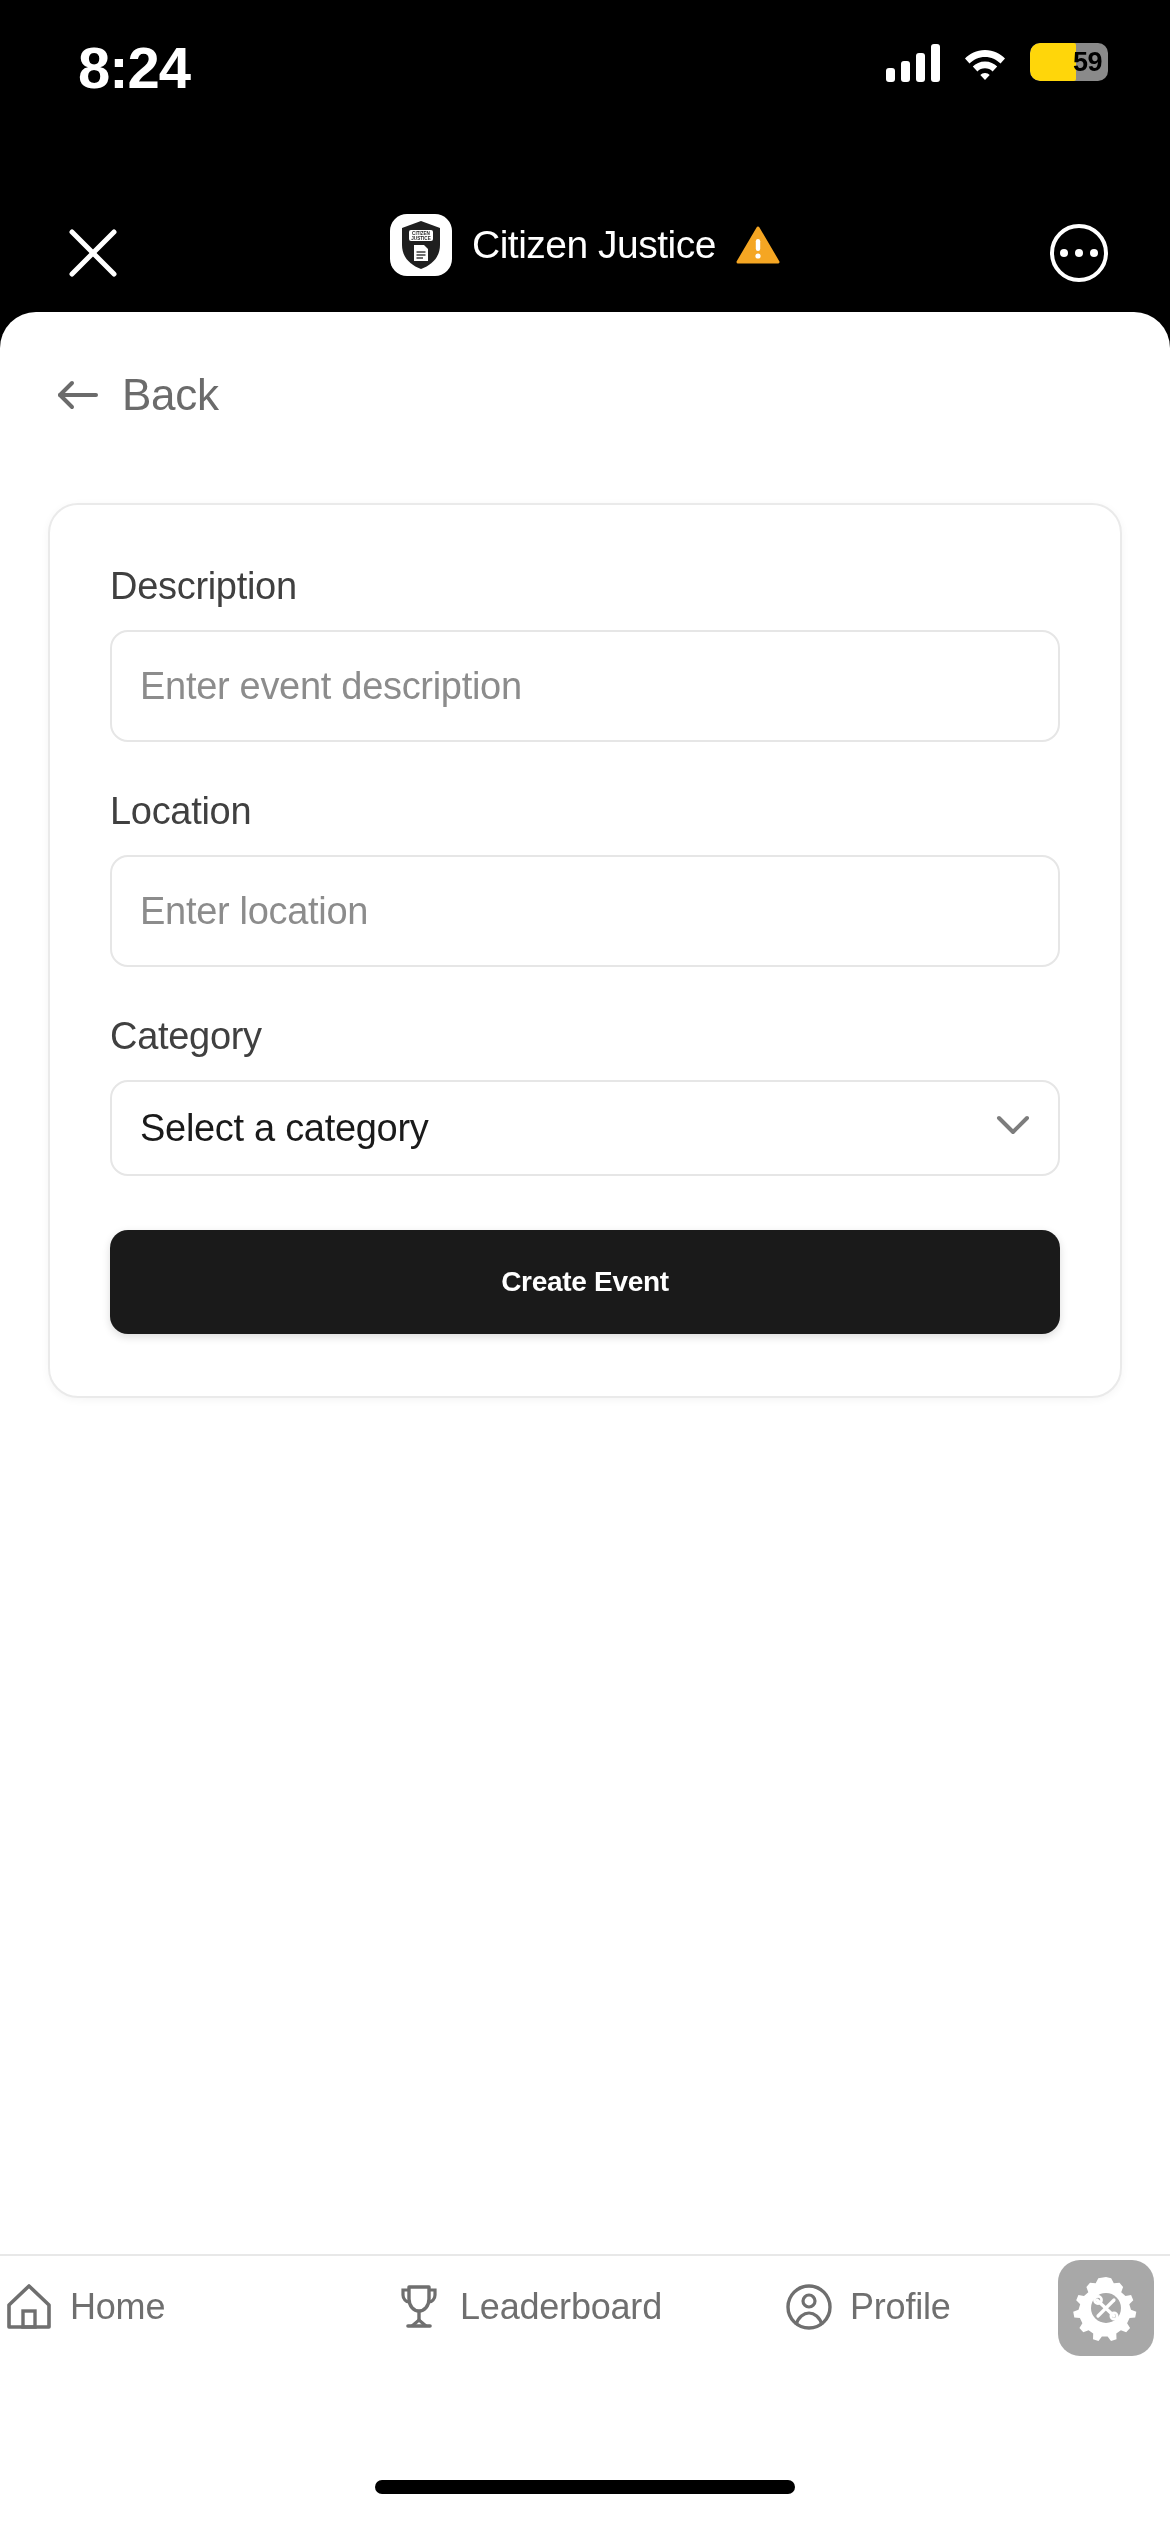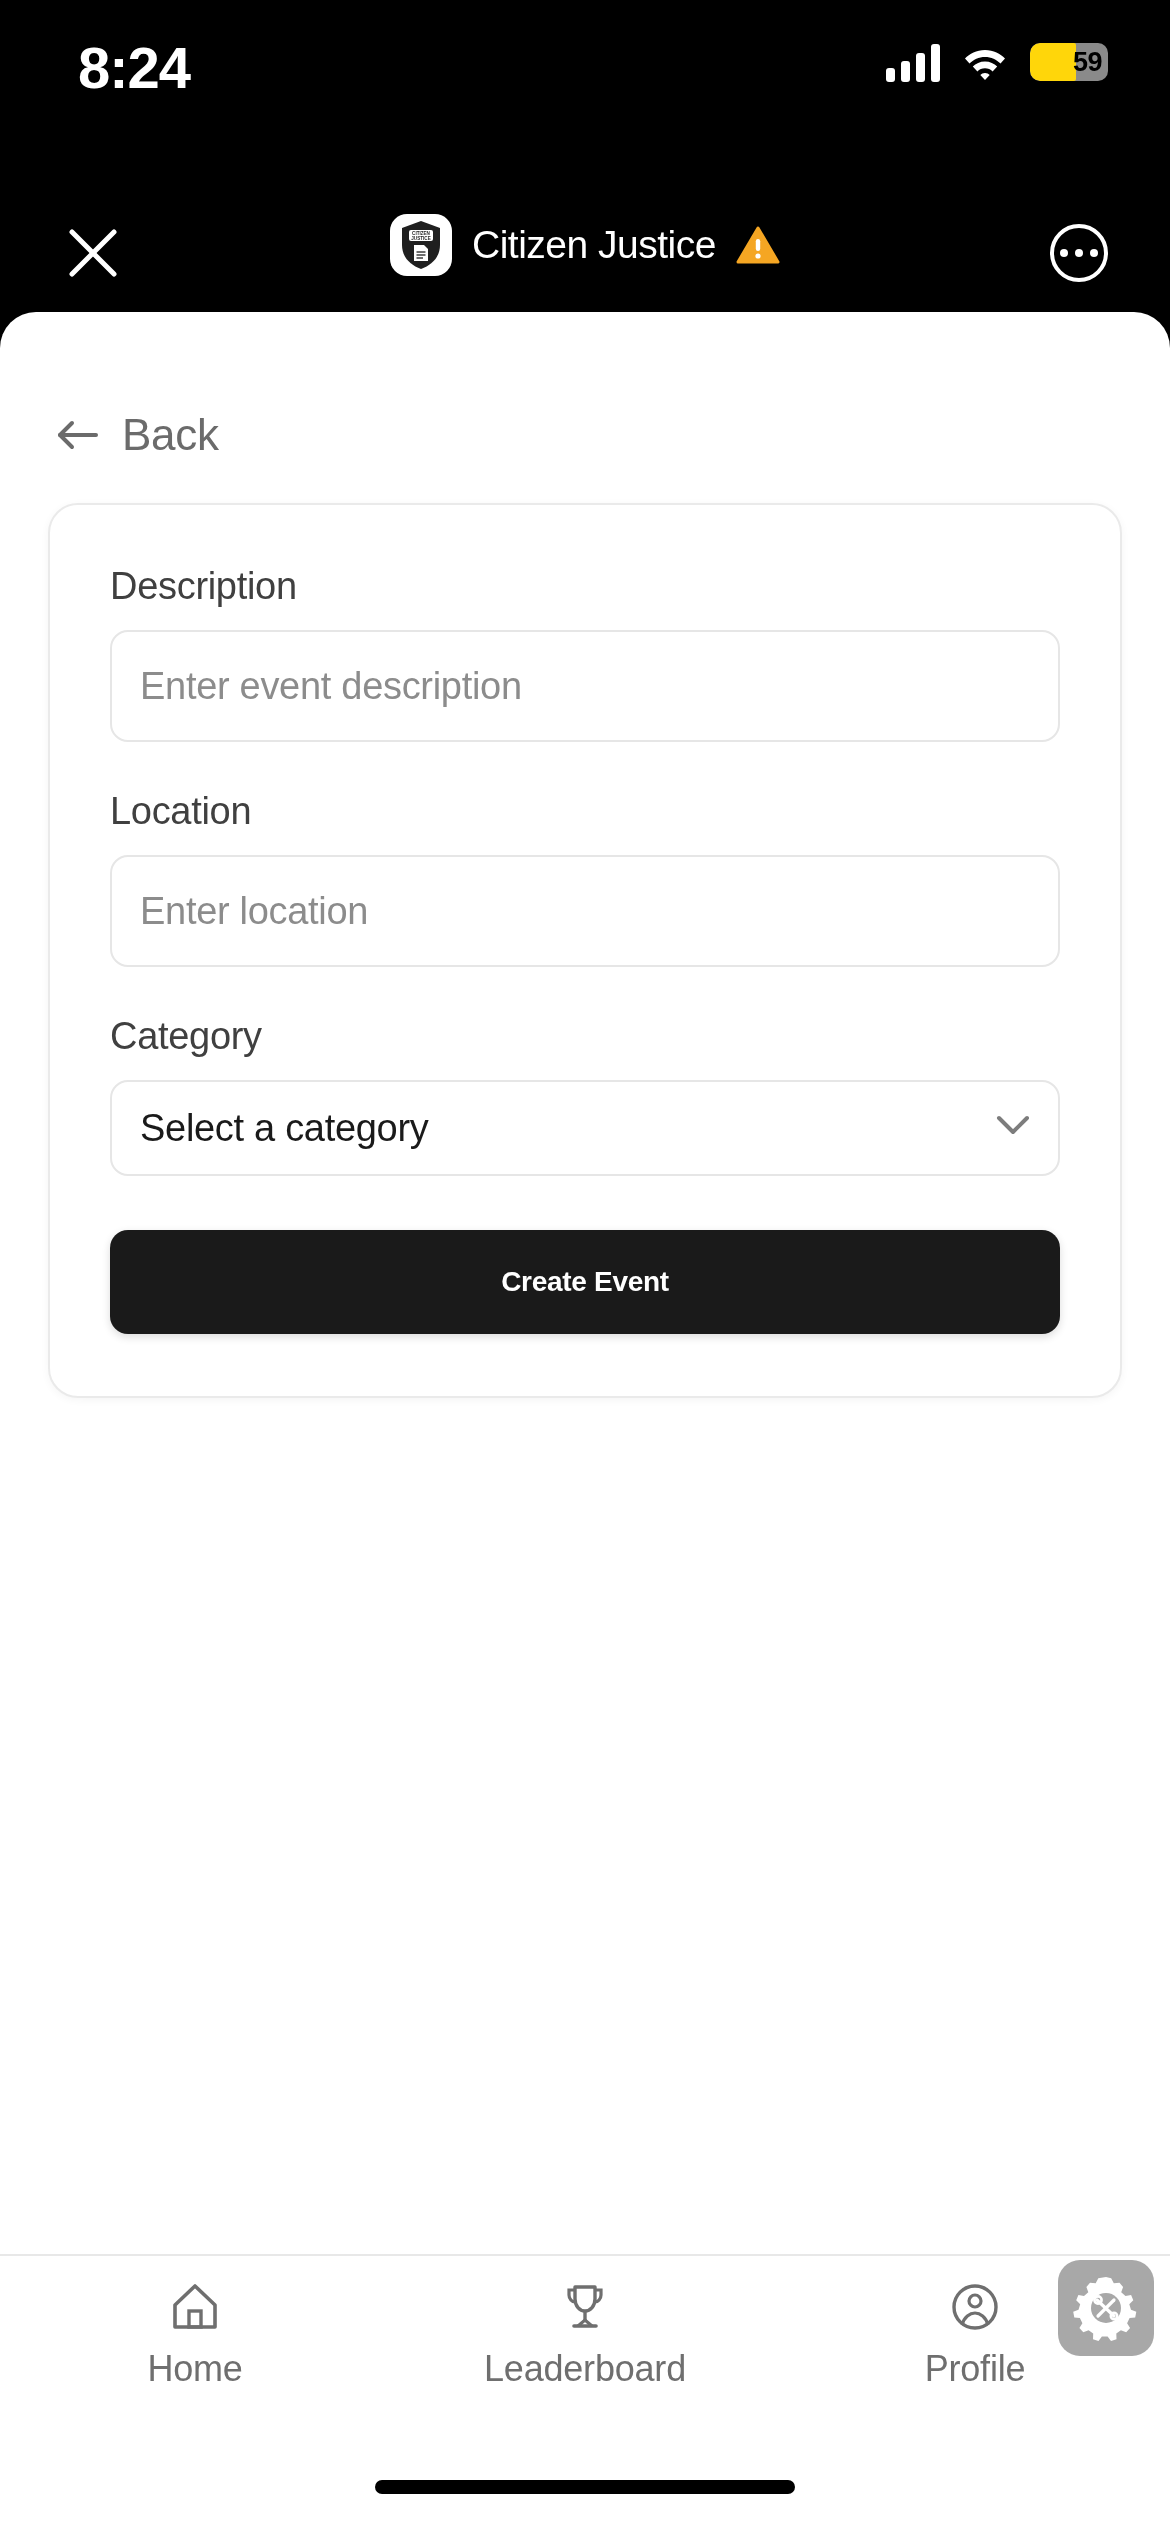--- a/index.html
+++ b/index.html
@@ -71,21 +71,21 @@
   .appbar .more b { width:8px; height:8px; border-radius:50%; background:#fff; display:block; }
 
   
   .sheet {
     position:absolute; top:312px; left:0; width:1170px; height:2220px;
     background:#fff; border-radius:36px 36px 0 0; overflow:hidden;
   }
 
   .backrow {
     position:absolute; top:58px; left:56px;
-    display:flex; align-items:center; gap:22px; cursor:pointer;margin-top:40px;
+    display:flex; align-items:center; gap:22px; cursor:pointer;
   }
   .backrow .arrow { width:44px; height:40px; }
   .backrow .lbl { font-size:44px; color:#6b6b6b; letter-spacing:-0.3px; }
 
   
   .card {
     position:absolute; top:191px; left:48px; width:1074px;
     background:#fff; border:2px solid #eaeaea; border-radius:30px;
     box-shadow:0 2px 8px rgba(0,0,0,0.045);
     padding:60px 60px 62px 60px;
@@ -122,21 +122,21 @@
     font-family:"Liberation Sans", sans-serif; cursor:pointer;
     box-shadow:0 3px 8px rgba(0,0,0,0.14);
   }
 
   
   .tabbar {
     position:absolute; left:0; bottom:112px; width:1170px; height:166px;
     border-top:2px solid #e8e8e8; background:#fff;
     display:flex; align-items:flex-start; padding-top:22px;
   }
-  .tab { flex:1; display:flex; flex-direction:column; align-items:center; gap:12px; cursor:pointer; }
+  .tab { flex:1; display:flex; flex-direction:row; align-items:center; gap:12px; cursor:pointer; }
   .tab .ic { width:58px; height:58px; display:flex; align-items:center; justify-content:center; }
   .tab .tx { font-size:36px; color:#6f6f6f; letter-spacing:-0.2px; }
 
   .devfab {
     position:absolute; right:16px; bottom:176px;
     width:96px; height:96px; border-radius:22px; background:#a8a8a8;
     display:flex; align-items:center; justify-content:center; cursor:pointer;
   }
 
   .home-ind {

